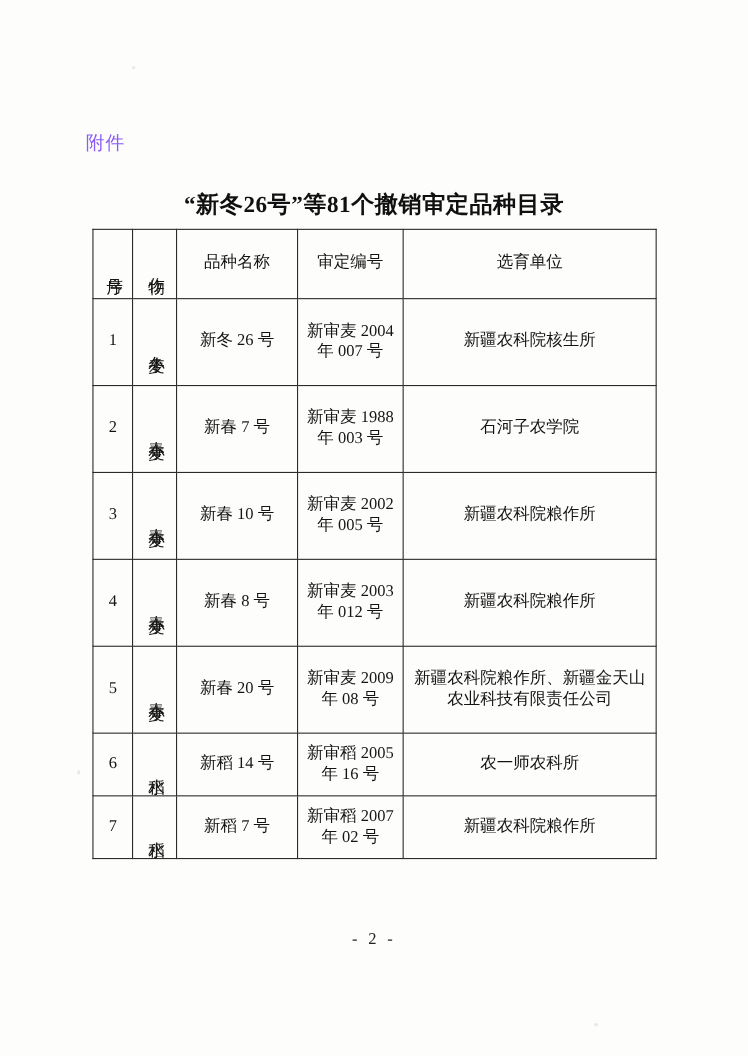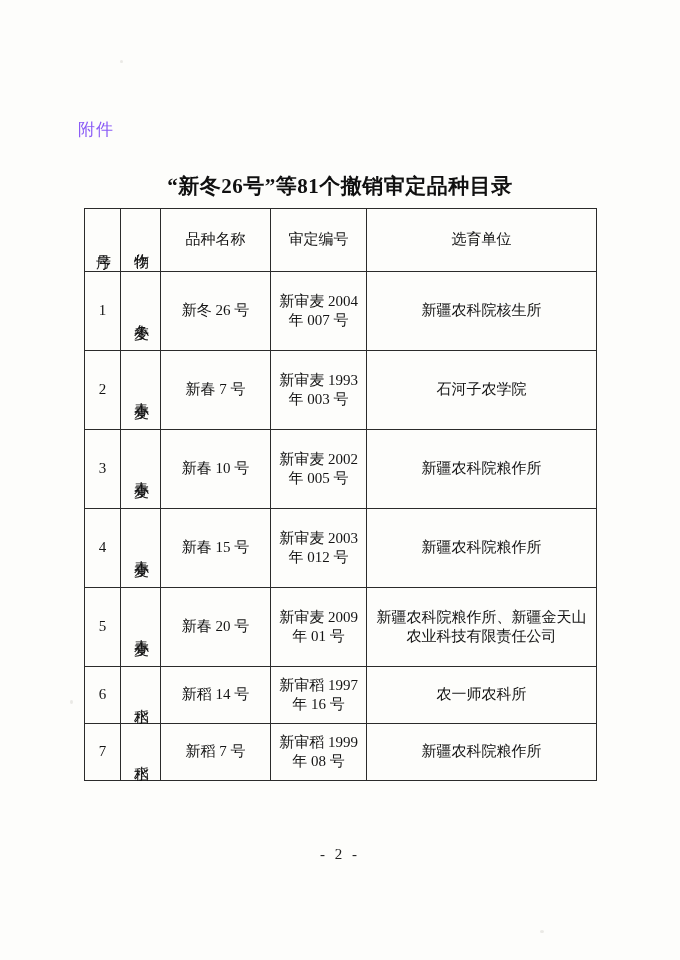--- a/index.html
+++ b/index.html
@@ -152,56 +152,56 @@
         <td class="body-row">1</td>
         <td class="body-row"><span class="vertical-text">冬小麦</span></td>
         <td class="body-row">新冬 26 号</td>
         <td class="body-row code-cell">新审麦 2004 年 007 号</td>
         <td class="body-row unit-cell">新疆农科院核生所</td>
       </tr>
       <tr>
         <td class="body-row">2</td>
         <td class="body-row"><span class="vertical-text">春小麦</span></td>
         <td class="body-row">新春 7 号</td>
-        <td class="body-row code-cell">新审麦 1993 年 003 号</td>
+        <td class="body-row code-cell">新审麦 1988 年 003 号</td>
         <td class="body-row unit-cell">石河子农学院</td>
       </tr>
       <tr>
         <td class="body-row">3</td>
         <td class="body-row"><span class="vertical-text">春小麦</span></td>
         <td class="body-row">新春 10 号</td>
         <td class="body-row code-cell">新审麦 2002 年 005 号</td>
         <td class="body-row unit-cell">新疆农科院粮作所</td>
       </tr>
       <tr>
         <td class="body-row">4</td>
         <td class="body-row"><span class="vertical-text">春小麦</span></td>
-        <td class="body-row">新春 15 号</td>
+        <td class="body-row">新春 8 号</td>
         <td class="body-row code-cell">新审麦 2003 年 012 号</td>
         <td class="body-row unit-cell">新疆农科院粮作所</td>
       </tr>
       <tr>
         <td class="body-row">5</td>
         <td class="body-row"><span class="vertical-text">春小麦</span></td>
         <td class="body-row">新春 20 号</td>
-        <td class="body-row code-cell">新审麦 2009 年 01 号</td>
+        <td class="body-row code-cell">新审麦 2009 年 08 号</td>
         <td class="body-row unit-cell">新疆农科院粮作所、新疆金天山农业科技有限责任公司</td>
       </tr>
       <tr>
         <td class="body-row-short">6</td>
         <td class="body-row-short"><span class="vertical-text">水稻</span></td>
         <td class="body-row-short">新稻 14 号</td>
-        <td class="body-row-short code-cell">新审稻 1997 年 16 号</td>
+        <td class="body-row-short code-cell">新审稻 2005 年 16 号</td>
         <td class="body-row-short unit-cell">农一师农科所</td>
       </tr>
       <tr>
         <td class="body-row-short">7</td>
         <td class="body-row-short"><span class="vertical-text">水稻</span></td>
         <td class="body-row-short">新稻 7 号</td>
-        <td class="body-row-short code-cell">新审稻 1999 年 08 号</td>
+        <td class="body-row-short code-cell">新审稻 2007 年 02 号</td>
         <td class="body-row-short unit-cell">新疆农科院粮作所</td>
       </tr>
     </tbody>
   </table>
 
   <div class="page-number">- 2 -</div>
 
 </div>
 
 </body></html>

